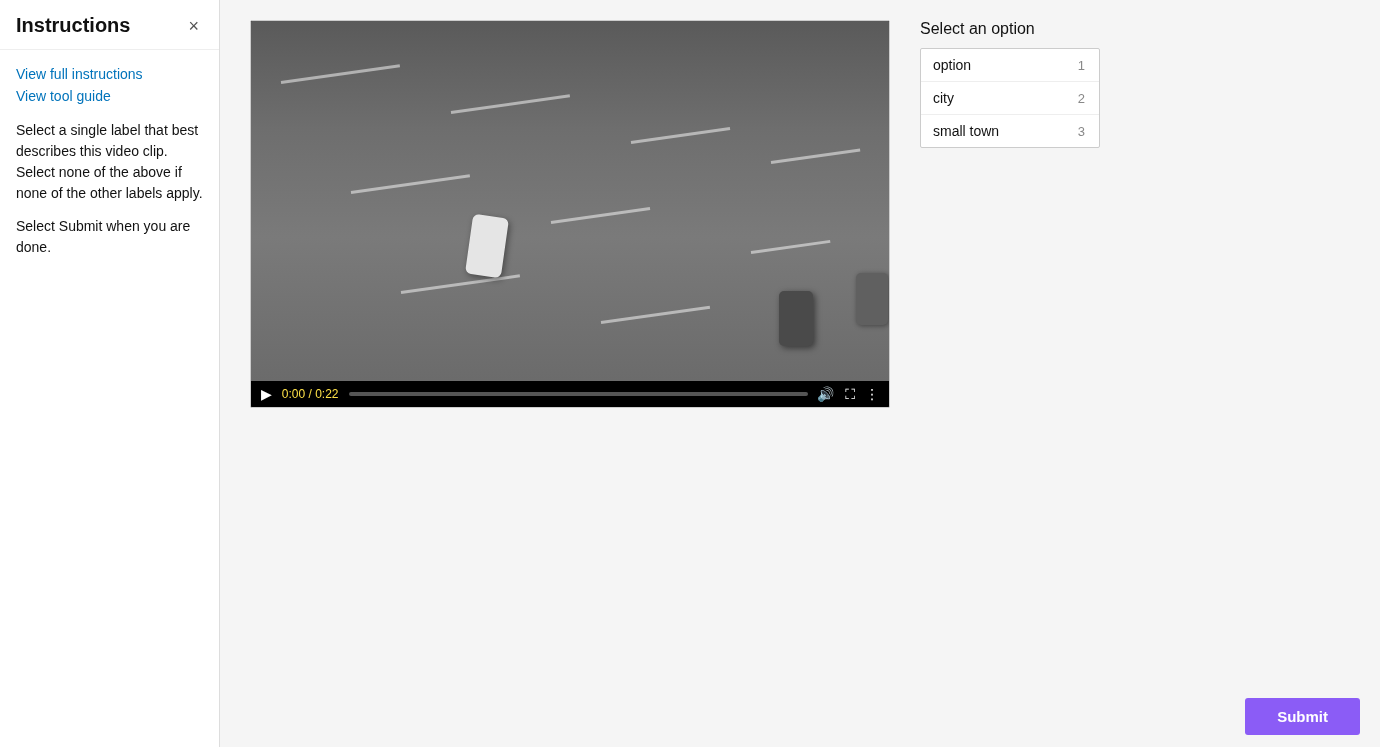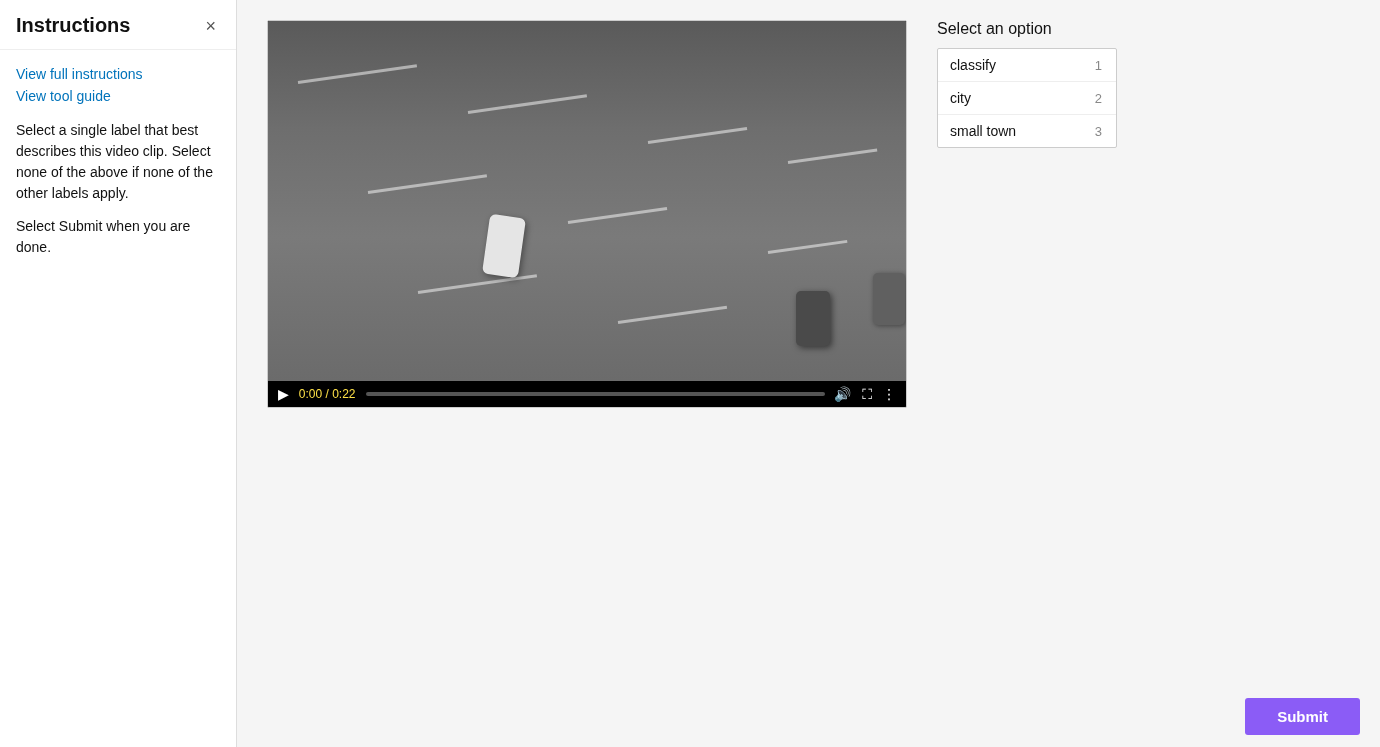--- a/index.html
+++ b/index.html
@@ -14,21 +14,21 @@
     }
 
     .main-layout {
       display: flex;
       flex: 1;
       height: 100%;
     }
 
     
     .sidebar {
-      width: 237px;
+      width: 220px;
       background: #fff;
       border-right: 1px solid #ddd;
       padding: 0;
       display: flex;
       flex-direction: column;
       flex-shrink: 0;
     }
 
     .sidebar-header {
       display: flex;
@@ -320,21 +320,21 @@
             <span>⋮</span>
           </button>
         </div>
       </div>
 
       <div class="options-panel">
         <div class="options-title">Select an option</div>
         <div class="options-list">
 
         <div class="option-item">
-              <span class="option-label">classify</span>
+              <span class="option-label">option</span>
               <span class="option-number">1</span>
             </div>
             <div class="option-item">
               <span class="option-label">city</span>
               <span class="option-number">2</span>
             </div>
             <div class="option-item">
               <span class="option-label">small town</span>
               <span class="option-number">3</span>
             </div>

